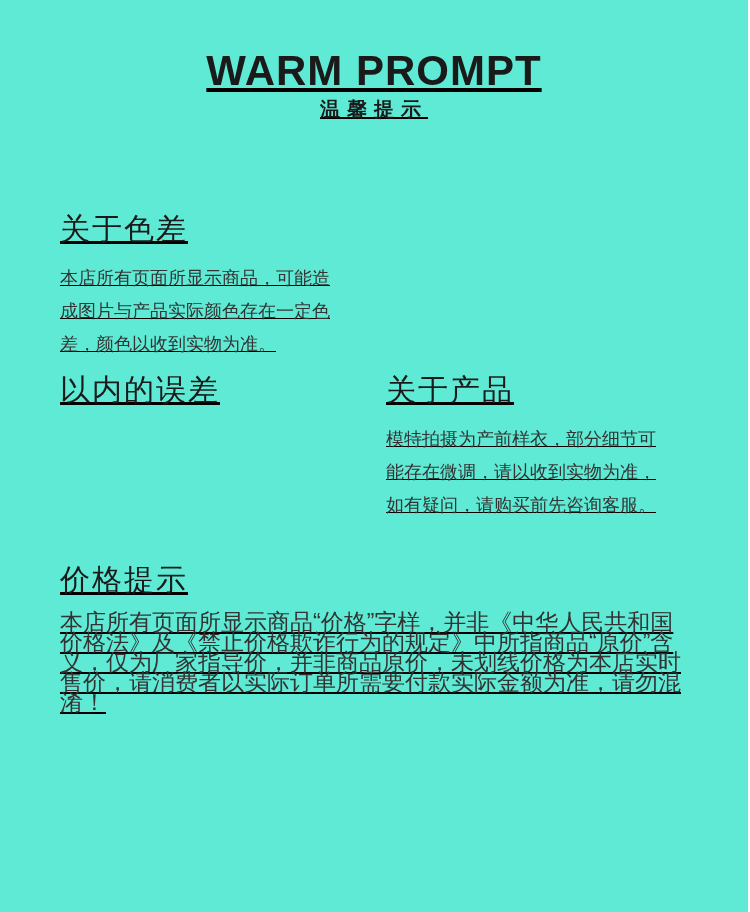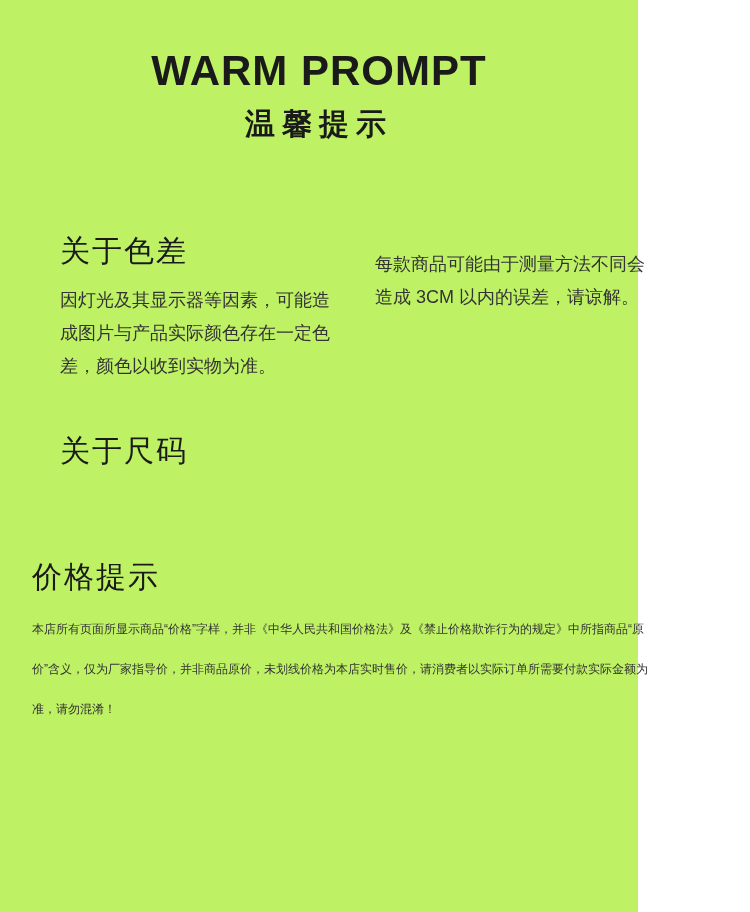--- a/index.html
+++ b/index.html
@@ -4,107 +4,112 @@
 <style>
   * { margin: 0; padding: 0; box-sizing: border-box; }
   html, body { background: #ffffff; }
   body {
     width: 750px;
     height: 912px;
     font-family: "Liberation Sans", sans-serif;
     overflow: hidden;
   }
   .page {
-    width: 638px;
+    width: 748px;
     height: 912px;
-    background: #bef264;
+    background: #5eead4;
+    text-decoration: underline;
   }
   .header {
     text-align: center;
     padding-top: 50px;
   }
   .title-en {
     font-size: 42px;
     font-weight: 900;
     letter-spacing: 1px;
     line-height: 1;
     color: #1a1a1a;
   }
   .title-cn {
-    margin-top: 12px;
-    font-size: 30px;
+    margin-top: 4px;
+    font-size: 20px;
     font-weight: 700;
     letter-spacing: 7px;
     color: #1a1a1a;
   }
   .notice-grid {
     margin-top: 88px;
     padding: 0 60px;
     display: grid;
     grid-template-columns: 315px 315px;
     row-gap: 50px;
+    gap: 11px;
   }
   .section-title {
     font-size: 30px;
     font-weight: 400;
     letter-spacing: 2px;
     line-height: 1.2;
     color: #1a1a1a;
   }
   .section-body {
     margin-top: 15px;
     width: 280px;
     font-size: 18px;
     line-height: 33px;
     color: #333333;
   }
   .price-section {
-    margin-top: 90px;
-    padding: 0 32px;
+    margin-top: 40px;
+    padding: 0 60px;
   }
   .price-title {
     font-size: 30px;
     font-weight: 400;
     letter-spacing: 2px;
     line-height: 1.2;
     color: #1a1a1a;
   }
   .price-body {
     margin-top: 14px;
     width: 630px;
-    font-size: 12px;
-    line-height: 40px;
+    font-size: 23px;
+    line-height: 20px;
     color: #333333;
   }
 </style>
 </head>
 <body>
 
 <div class="page">
 
   <div class="header">
     <div class="title-en">WARM PROMPT</div>
     <div class="title-cn">温馨提示</div>
   </div>
 
   <div class="notice-grid">
 
     <div class="notice-section">
       <div class="section-title">关于色差</div>
-      <div class="section-body">因灯光及其显示器等因素，可能造成图片与产品实际颜色存在一定色差，颜色以收到实物为准。</div>
+      <div class="section-body">本店所有页面所显示商品，可能造成图片与产品实际颜色存在一定色差，颜色以收到实物为准。</div>
     </div>
 
     <div class="notice-section">
-      <div class="section-body">每款商品可能由于测量方法不同会造成 3CM 以内的误差，请谅解。</div>
     </div>
 
     <div class="notice-section">
-      <div class="section-title">关于尺码</div>
+      <div class="section-title">以内的误差</div>
     </div>
 
+    <div class="notice-section">
+      <div class="section-title">关于产品</div>
+      <div class="section-body">模特拍摄为产前样衣，部分细节可能存在微调，请以收到实物为准，如有疑问，请购买前先咨询客服。</div>
+    </div>
 
   </div>
 
   <div class="price-section">
     <div class="price-title">价格提示</div>
     <div class="price-body">本店所有页面所显示商品“价格”字样，并非《中华人民共和国价格法》及《禁止价格欺诈行为的规定》中所指商品“原价”含义，仅为厂家指导价，并非商品原价，未划线价格为本店实时售价，请消费者以实际订单所需要付款实际金额为准，请勿混淆！</div>
   </div>
 
 </div>
 

